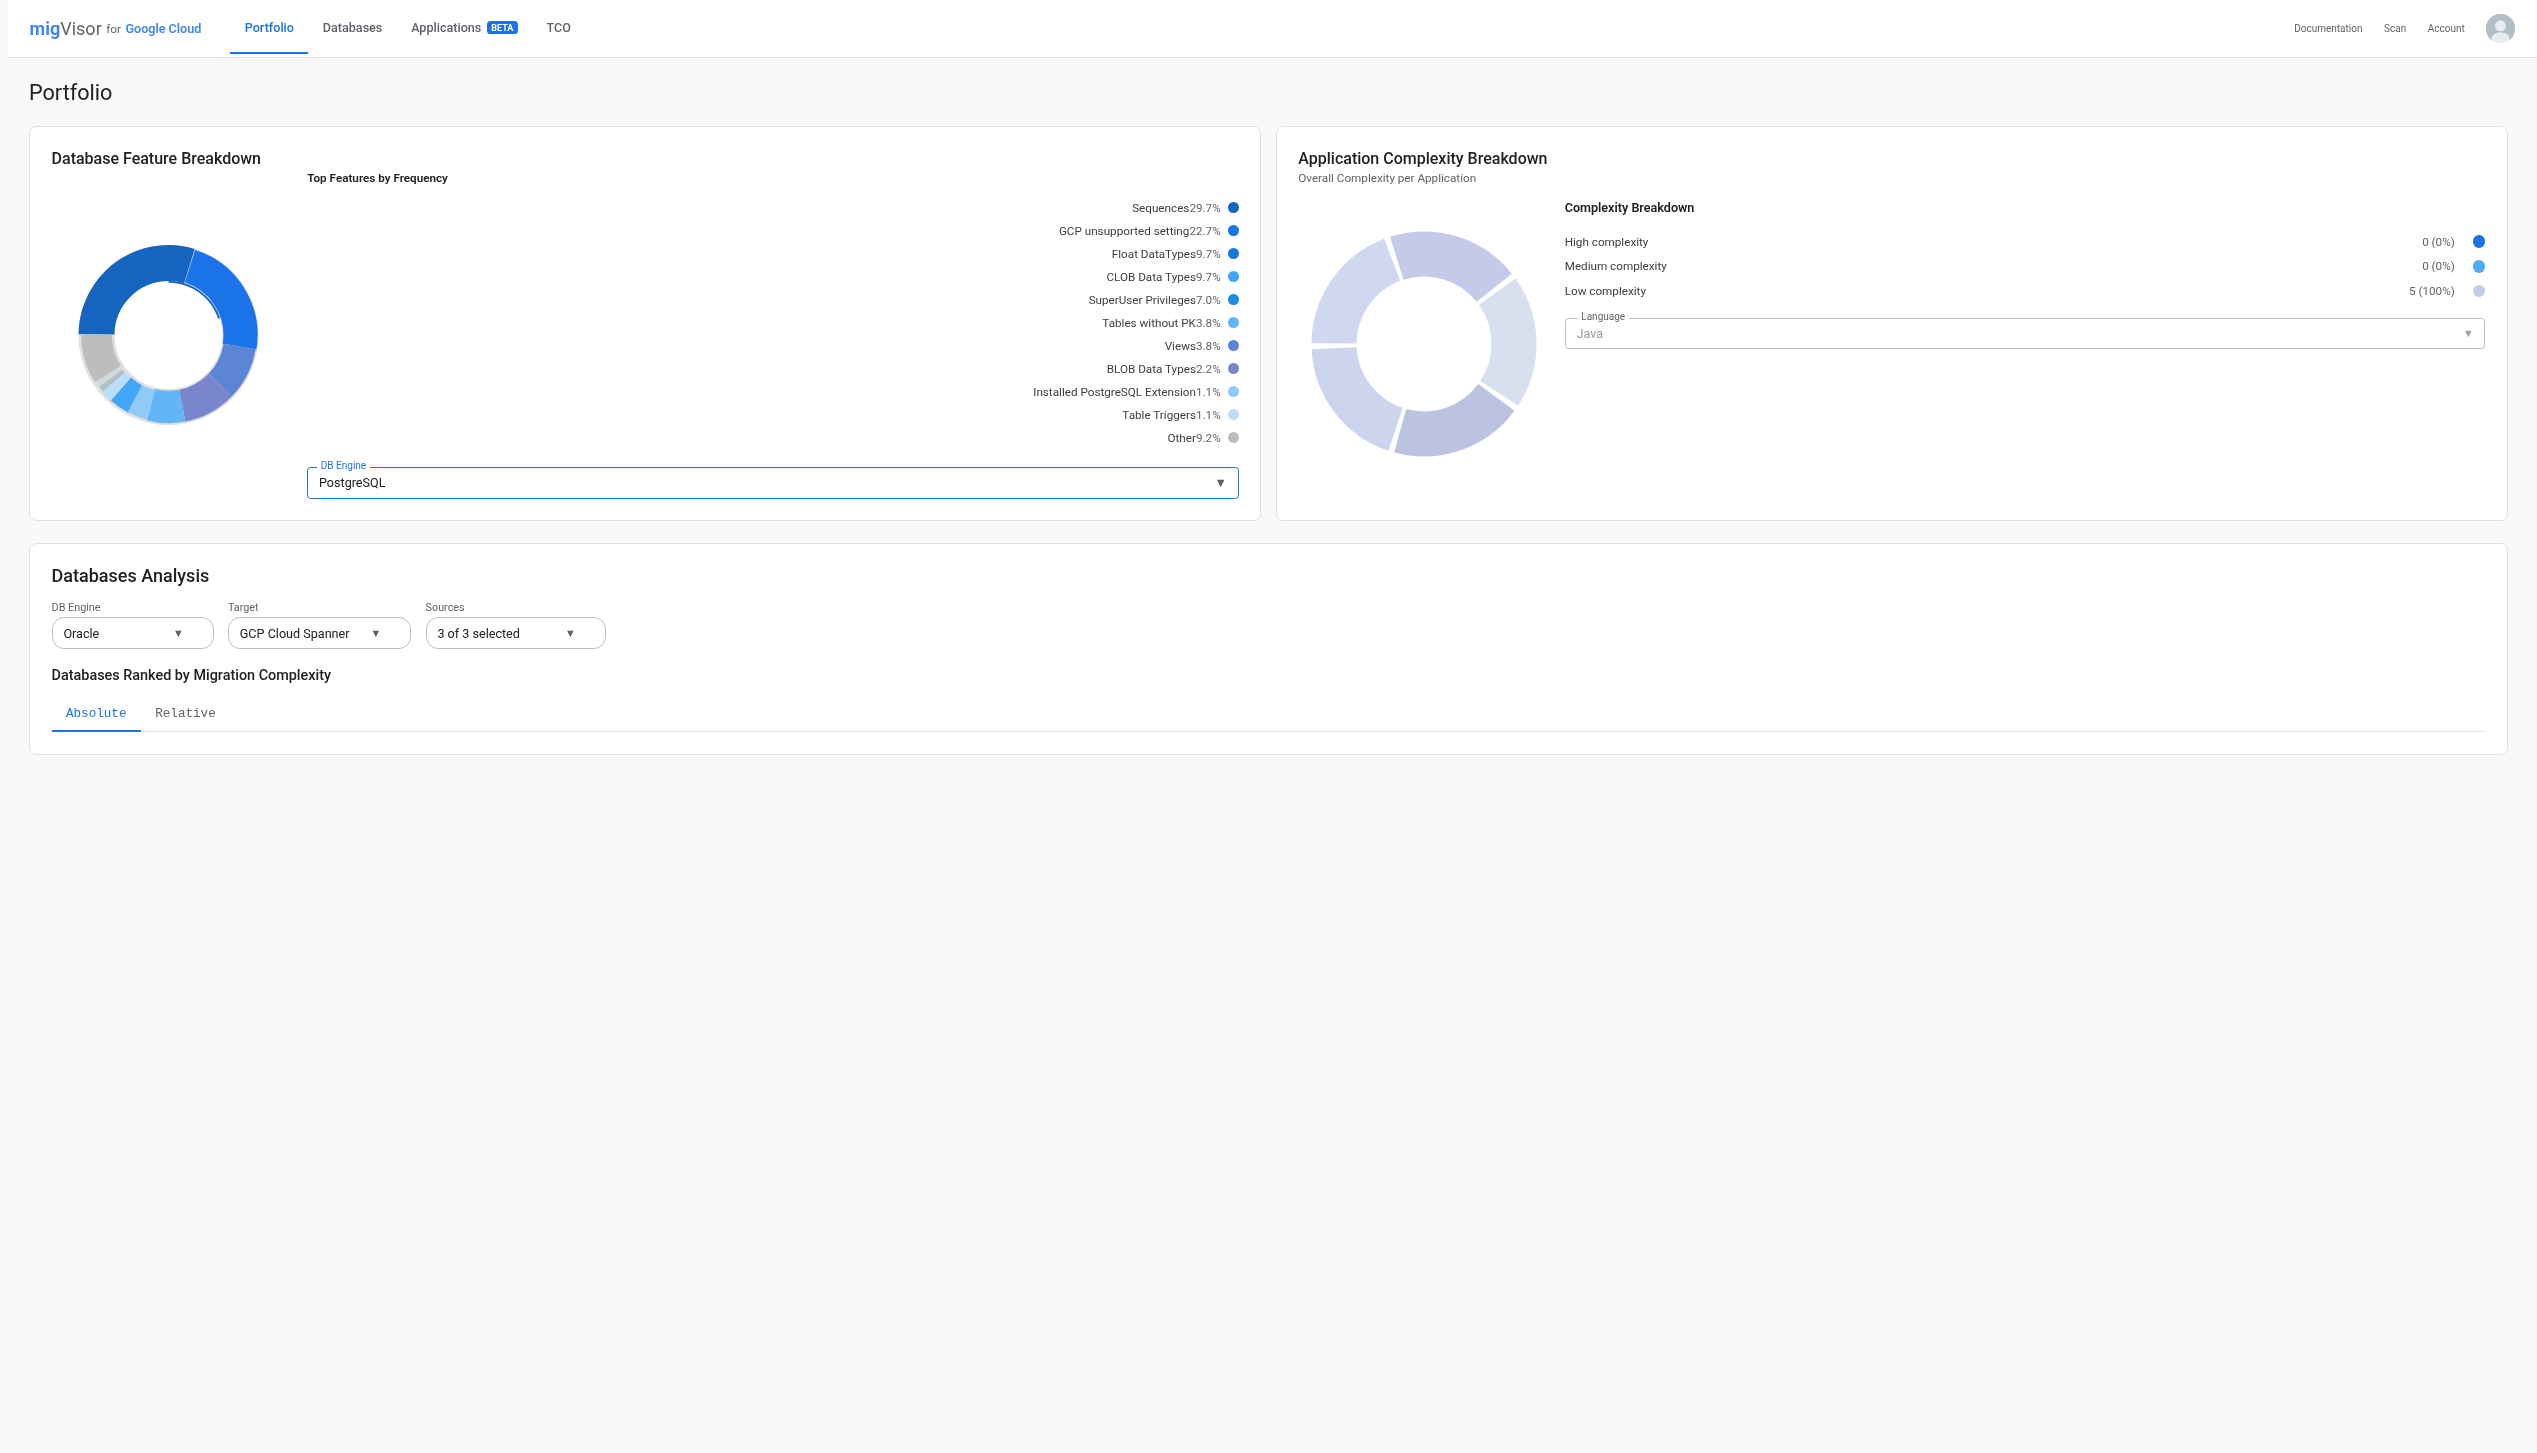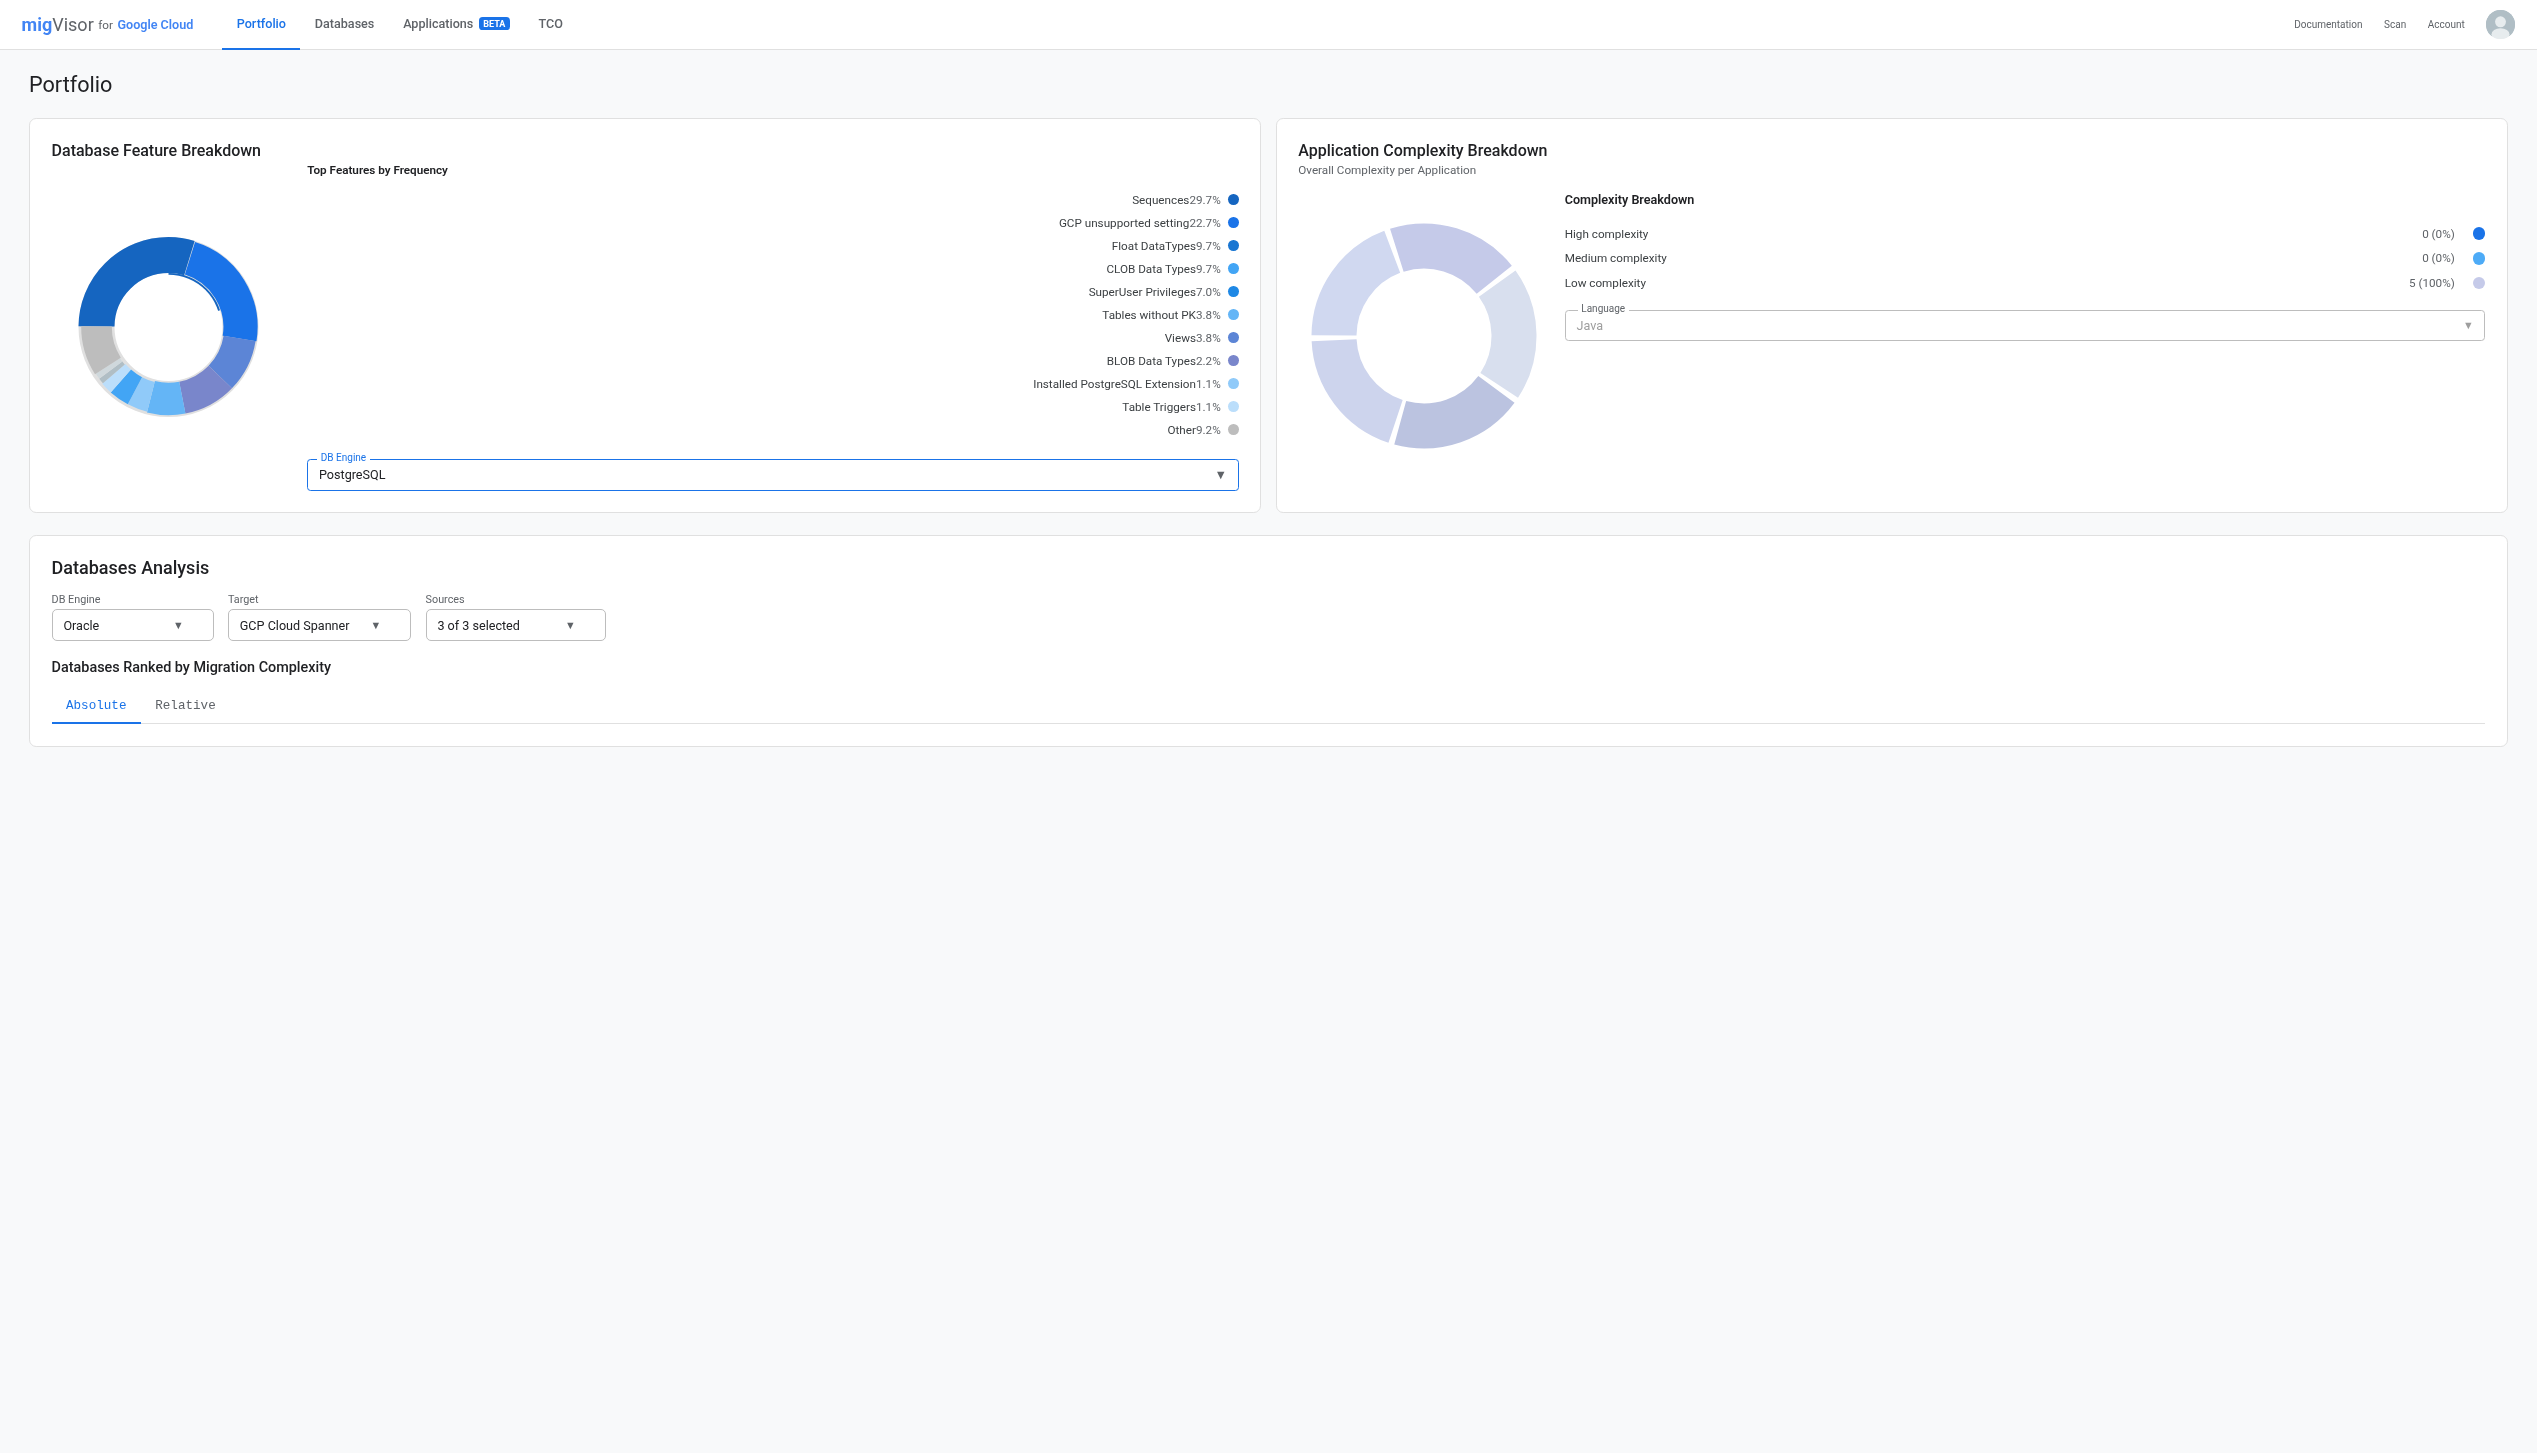--- a/index.html
+++ b/index.html
@@ -5,24 +5,25 @@
     * { box-sizing: border-box; margin: 0; padding: 0; }
     body { font-family: 'Google Sans', Roboto, Arial, sans-serif; background: #f8f9fa; color: #202124; font-size: 12.6px; }
 
     
     .navbar {
       display: flex;
       align-items: center;
       background: #fff;
       border-bottom: 0.9px solid #e0e0e0;
       padding: 0 21.6px;
-      height: 50px;
+      height: 58px;
       position: sticky;
       top: 0;
       z-index: 100;
+      margin-left: 8px;
     }
     .navbar-logo {
       display: flex;
       align-items: center;
       margin-right: 29px;
     }
 
     .nav-links { display: flex; align-items: center; gap: 0; flex: 1; }
     .nav-link {
       padding: 0 14.4px;
@@ -172,21 +173,21 @@
     .analysis-title { font-size: 18px; font-weight: 500; color: #202124; margin-bottom: 14.4px; }
     .analysis-filters { display: flex; gap: 14.4px; margin-bottom: 18px; }
     .filter-wrap {
       display: flex;
       flex-direction: column;
       gap: 3.6px;
     }
     .filter-label { font-size: 10.8px; color: #5f6368; }
     .filter-select-inner {
       border: 0.9px solid #bdbdbd;
-      border-radius: 5px;
+      border-radius: 12px;
       padding: 7.2px 29px 7.2px 10.8px;
       font-size: 12.6px;
       color: #202124;
       background: #fff;
       min-width: 162px;
       display: flex;
       align-items: center;
       justify-content: space-between;
       cursor: pointer;
       gap: 21px;

